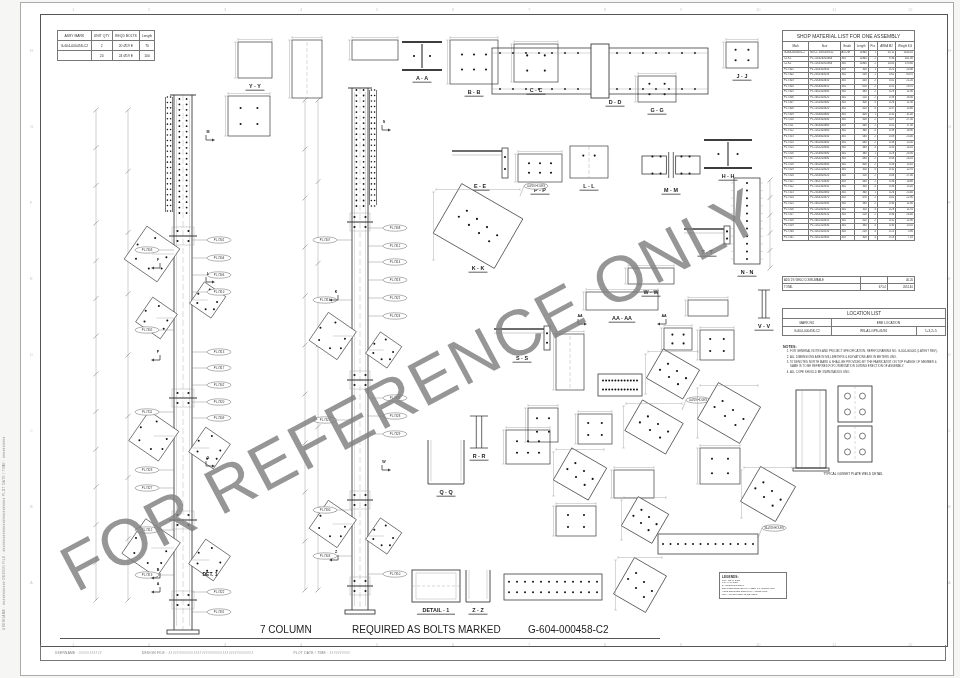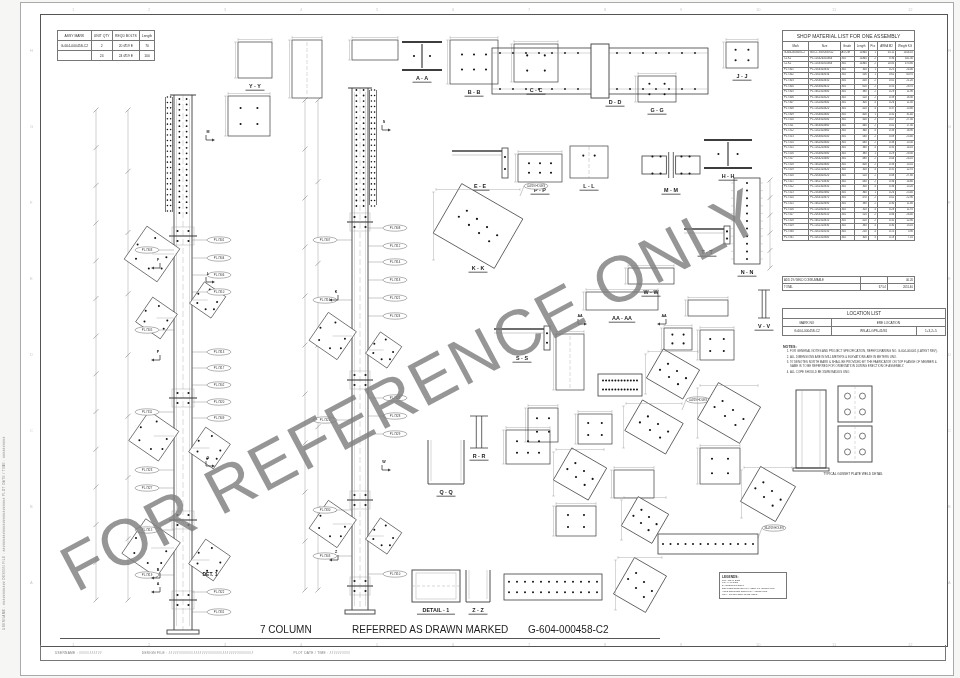--- a/index.html
+++ b/index.html
@@ -1677,21 +1677,21 @@
       <div class="li">BOLT DENOTES Ø19MM A325M T.C. BOLTS UNO</div>
       <div class="li">HOLE DENOTES Ø21MM DIA HOLES UNO</div>
       <div class="li">OTH : OTHER SIDE TO BE WELD</div>
     </div>
 </div>
 
 <div class="caption">TYPICAL GUSSET PLATE WELD DETAIL</div>
 
 <div class="titleline">
   <span class="t" style="left:200px">7 COLUMN</span>
-  <span class="t" style="left:292px">REFERRED AS DRAWN MARKED</span>
+  <span class="t" style="left:292px">REQUIRED AS BOLTS MARKED</span>
   <span class="t" style="left:468px">G-604-000458-C2</span>
   <span class="u"></span>
 </div>
 
 <div class="footerstrip">
   <span>USERNAME : ###########</span>
   <span>DESIGN FILE : #########################################</span>
   <span>PLOT DATE / TIME : ##########</span>
 </div>
 

